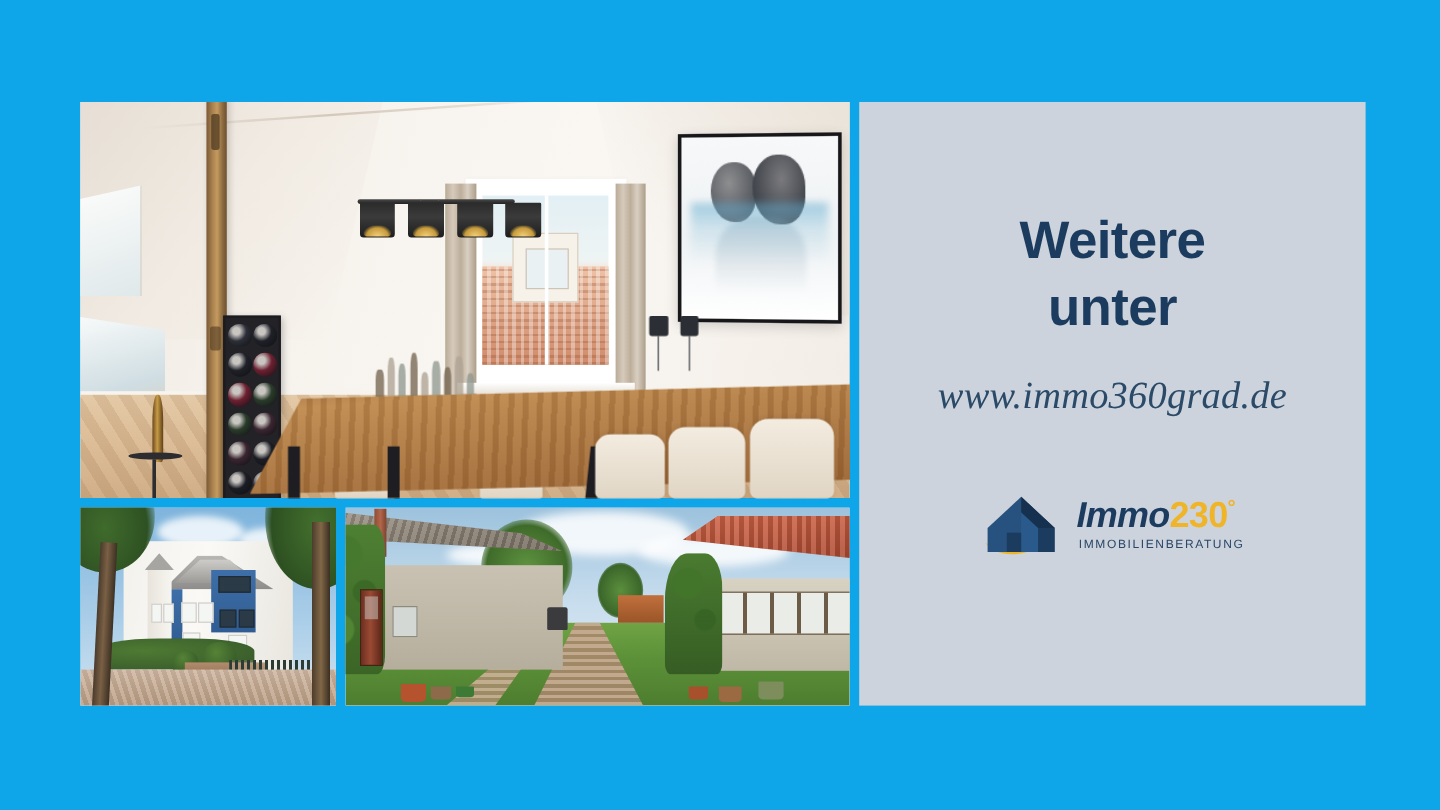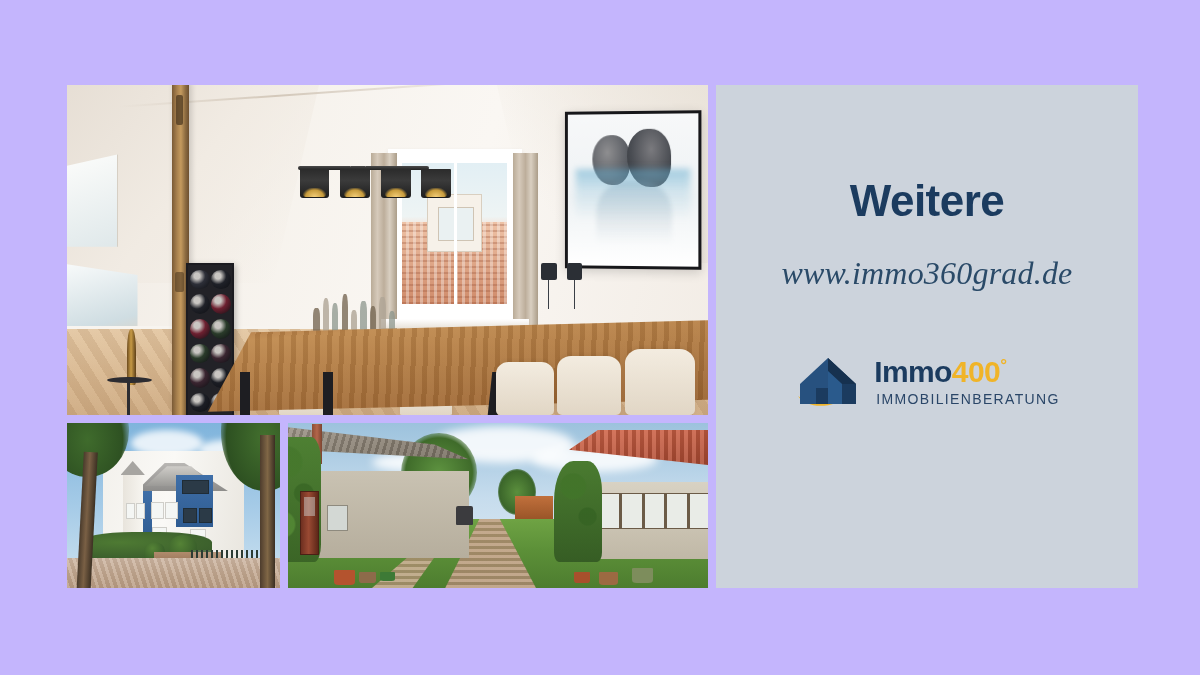--- a/index.html
+++ b/index.html
@@ -11,21 +11,21 @@
     width: 1200px;
     height: 675px;
     overflow: hidden;
     font-family: "Liberation Sans", sans-serif;
   }
 
   .slide {
     position: relative;
     width: 1200px;
     height: 675px;
-    background: #c4b5fd;
+    background: #0ea5e9;
   }
 
   
   .collage { position: absolute; left: 67px; top: 85px; width: 641px; height: 503px; }
 
   .photo {
     position: absolute;
     overflow: hidden;
     background: #ddd;
   }
@@ -528,26 +528,26 @@
   .logo-mark { width: 70px; height: 56px; flex: none; }
   .logo-text { display: flex; flex-direction: column; line-height: 1; }
   .logo-row1 {
     font-family: "Liberation Sans", sans-serif;
     font-weight: bold;
     font-size: 30px;
     letter-spacing: -0.6px;
     display: flex;
     align-items: baseline;
   }
-  .logo-immo { color: #1b3b5f; }
+  .logo-immo { color: #1b3b5f; font-style: italic; }
   .logo-360 { color: #f0b428; }
   .logo-deg { color: #f0b428; font-size: 17px; position: relative; top: -11px; }
   .logo-row2 {
     font-family: "Liberation Sans", sans-serif;
-    font-size: 14px;
+    font-size: 10px;
     letter-spacing: 1.35px;
     color: #2a4668;
     margin-top: 5px;
     padding-left: 2px;
   }
 </style>
 </head>
 <body>
 
 <div class="slide">
@@ -724,38 +724,39 @@
         <div class="g-pots" style="left:74%;bottom:2%;width:4.5%;height:8%;background:#9c6a42;"></div>
         <div class="g-pots" style="left:82%;bottom:3%;width:5%;height:9%;background:#7d8d5c;"></div>
       </div>
     </div>
   </div>
 
   <div class="panel">
 
     <h1 class="headline">
       <span class="line">Weitere</span>
+      <span class="line">unter</span>
     </h1>
 
     <p class="url">www.immo360grad.de</p>
 
     <div class="logo">
       <svg class="logo-mark" viewBox="0 0 70 56" aria-hidden="true">
         <path d="M4 42 C10 51, 26 55, 42 49 C52 45, 58 39, 60 34 C56 41, 46 47, 34 48 C20 49, 9 46, 4 42 Z" fill="#f0b428"></path>
         <path d="M6 40 C12 47, 26 50, 38 45 L34 41 C24 44, 14 43, 8 39 Z" fill="#e0a21e"></path>
         <path d="M34 4 L62 30 L62 50 L34 50 Z" fill="#1b3b5f"></path>
         <path d="M34 4 L6 30 L6 50 L34 50 Z" fill="#27517f"></path>
         <path d="M34 4 L62 30 L48 30 L34 17 Z" fill="#16314f"></path>
         <path d="M34 17 L48 30 L48 50 L34 50 Z" fill="#2a5a8c"></path>
         <path d="M22 34 L34 34 L34 50 L22 50 Z" fill="#1b3b5f"></path>
       </svg>
       <div class="logo-text">
         <div class="logo-row1">
           <span class="logo-immo">Immo</span>
-            <span class="logo-360">400</span>
+            <span class="logo-360">230</span>
             <span class="logo-deg">°</span>
         </div>
         <div class="logo-row2">IMMOBILIENBERATUNG</div>
       </div>
     </div>
   </div>
 
 </div>
 
 </body></html>

